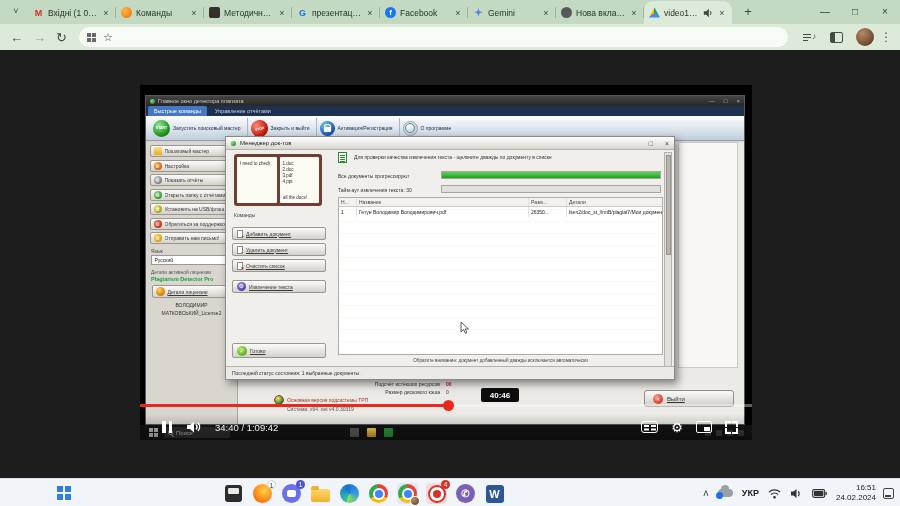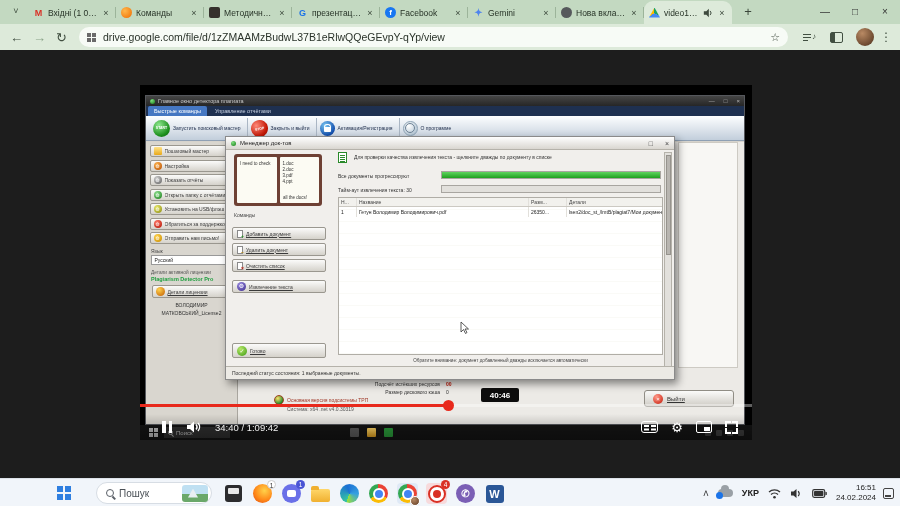--- a/index.html
+++ b/index.html
@@ -279,21 +279,20 @@
       <span class="wctrl">×</span>
     </div>
   </div>
 
   <div class="toolbar">
     <span class="navbtn">←</span>
     <span class="navbtn dim">→</span>
     <span class="navbtn">↻</span>
     <div class="omnibox">
       <span class="siteicon"></span>
-      <span class="url">drive.google.com/file/d/1zZMAAMzBudwL37B1eRlwQQeGEvpY-qYp/view</span>
       <span class="staricon">☆</span>
     </div>
     <span class="tb-ico">
       <span class="readlist">
           <i></i>
           <i></i>
           <i></i>
           <b>♪</b>
         </span>
     </span>
@@ -522,25 +521,20 @@
           <span class="gearg">⚙</span>
           <span class="pipico"></span>
           <span class="fsico"><i></i></span>
         </span>
       </div>
     </div>
   </div>
 
   <div class="wtb">
     <span class="wstart"></span>
-    <div class="wsearch">
-      <span class="wlens"></span>
-      <span class="t">Пошук</span>
-      <span class="weather"></span>
-    </div>
 
     <span class="wico" style="left:223px">
         <span class="ic-dark"></span>
       </span>
     <span class="wico" style="left:252px">
         <span class="ic ic-ff"></span>
         <span class="badge white">1</span>
       </span>
     <span class="wico" style="left:281px">
         <span class="ic ic-chat"></span>

